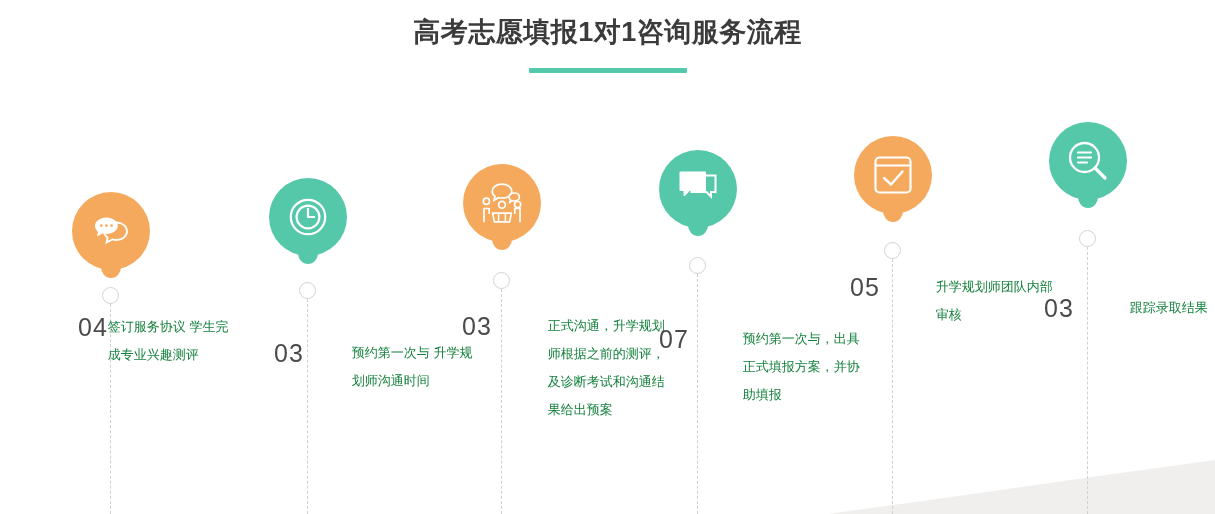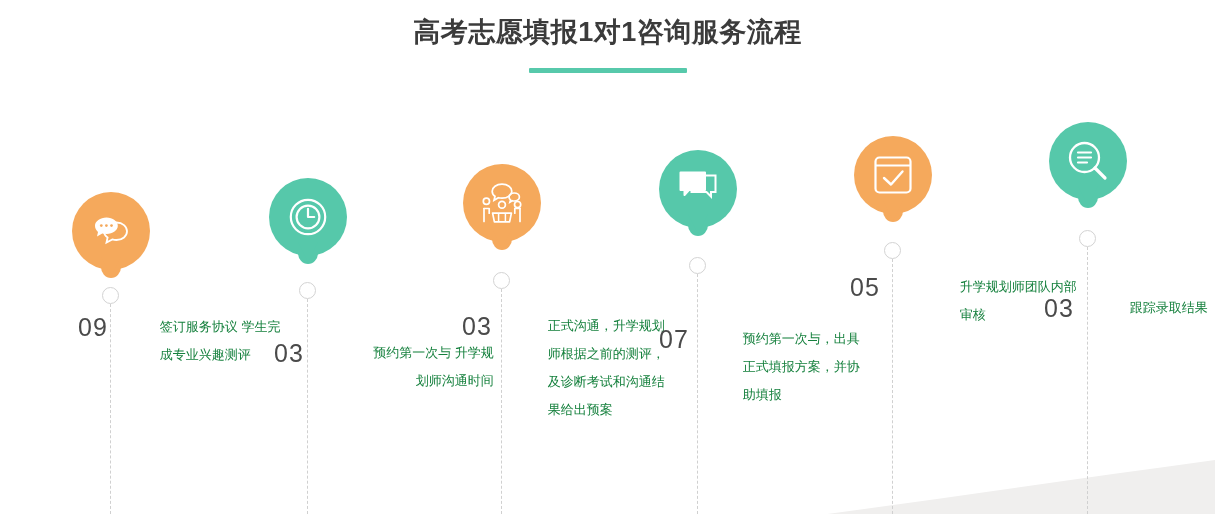--- a/index.html
+++ b/index.html
@@ -182,42 +182,42 @@
           <path d="M12.5 1.5 C18.8 1.5 23.8 5.2 23.8 9.8 C23.8 14.4 18.8 18 12.5 18 C11 18 9.6 17.85 8.3 17.55 L3 20.5 L4 15.9 C2 14.35 1 12.2 1 9.8 C1 5.2 6.2 1.5 12.5 1.5 Z" fill="#ffffff"></path>
           <circle cx="7.3" cy="9.6" r="1.35" fill="#f5a95c"></circle>
           <circle cx="12.4" cy="9.6" r="1.35" fill="#f5a95c"></circle>
           <circle cx="17.5" cy="9.6" r="1.35" fill="#f5a95c"></circle>
         </svg>
       </div>
     </div>
     <div class="node" style="left:102px; top:287px;"></div>
     <div class="dashline" style="left:110px; top:304px; height:210px;"></div>
     <div class="caption" style="left:78px; top:313px;">
-      <div class="step-number">09</div>
-      <div class="step-text" style="margin-left:52px;">签订服务协议 学生完成专业兴趣测评</div>
+      <div class="step-number">04</div>
+      <div class="step-text" style="">签订服务协议 学生完成专业兴趣测评</div>
     </div>
   </div>
 
   <div class="step">
     <div class="pin teal" style="left:269px; top:178px;">
       <div class="pin-body"></div>
       <div class="pin-tail"></div>
       <div class="pin-icon">
         <svg width="40" height="40" viewBox="0 0 40 40">
           <circle cx="20" cy="20" r="17.2" fill="none" stroke="#ffffff" stroke-width="2.2"></circle>
           <circle cx="20" cy="20" r="11.4" fill="none" stroke="#ffffff" stroke-width="2.2"></circle>
           <path d="M20 11.8 L20 20 L26.2 20" fill="none" stroke="#ffffff" stroke-width="2.2" stroke-linecap="round" stroke-linejoin="round"></path>
         </svg>
       </div>
     </div>
     <div class="node" style="left:299px; top:282px;"></div>
     <div class="dashline" style="left:307px; top:299px; height:215px;"></div>
     <div class="caption" style="left:274px; top:339px;">
       <div class="step-number">03</div>
-      <div class="step-text" style="margin-left:64px;text-align:right;">预约第一次与 升学规划师沟通时间</div>
+      <div class="step-text" style="margin-left:48px;">预约第一次与 升学规划师沟通时间</div>
     </div>
   </div>
 
   <div class="step">
     <div class="pin orange" style="left:463px; top:164px;">
       <div class="pin-body"></div>
       <div class="pin-tail"></div>
       <div class="pin-icon">
         <svg width="44" height="42" viewBox="0 0 44 42">
 
@@ -272,21 +272,21 @@
       <div class="pin-icon">
         <svg width="40" height="40" viewBox="0 0 40 40">
           <rect x="2.5" y="2.5" width="35" height="35" rx="4" ry="4" fill="none" stroke="#ffffff" stroke-width="2.2"></rect>
           <path d="M2.5 10.5 L37.5 10.5" fill="none" stroke="#ffffff" stroke-width="2.2"></path>
           <path d="M11 23 L18 29.5 L29.5 16.5" fill="none" stroke="#ffffff" stroke-width="2.4" stroke-linecap="round" stroke-linejoin="round"></path>
         </svg>
       </div>
     </div>
     <div class="node" style="left:884px; top:242px;"></div>
     <div class="dashline" style="left:892px; top:259px; height:255px;"></div>
-    <div class="caption" style="left:850px; top:273px;gap:24px;">
+    <div class="caption" style="left:850px; top:273px;">
       <div class="step-number">05</div>
       <div class="step-text" style="margin-left:56px;">升学规划师团队内部审核</div>
     </div>
   </div>
 
   <div class="step">
     <div class="pin teal" style="left:1049px; top:122px;">
       <div class="pin-body"></div>
       <div class="pin-tail"></div>
       <div class="pin-icon">

